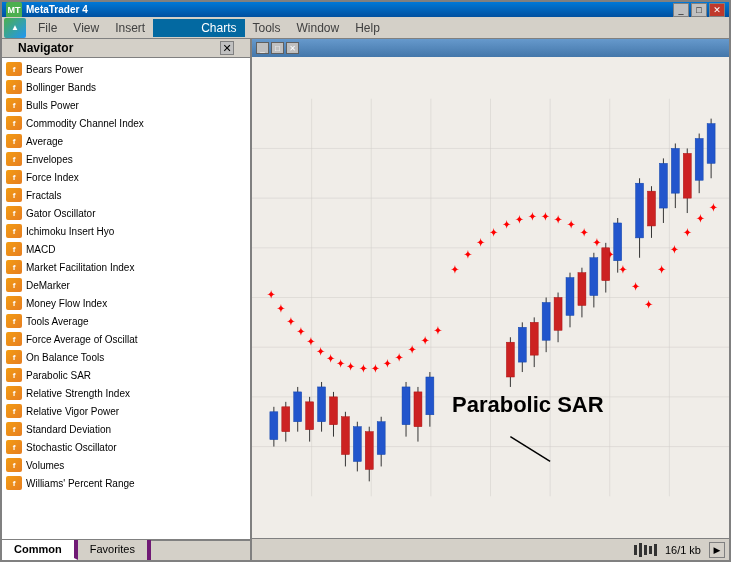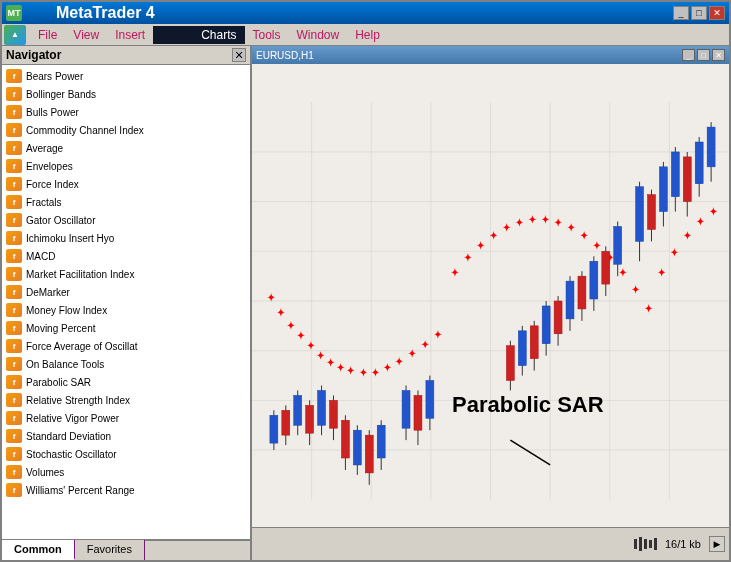--- a/index.html
+++ b/index.html
@@ -19,21 +19,21 @@
       height: 562px;
       background: #d4d0c8;
       border: 2px solid #808080;
       display: flex;
       flex-direction: column;
     }
 
     
     .titlebar {
       background: linear-gradient(to bottom, #0078d7, #0050a0);
-      height: 22px;
+      height: 15px;
       display: flex;
       align-items: center;
       padding: 0 4px;
       color: white;
       flex-shrink: 0;
     }
     .titlebar-icon {
       width: 16px;
       height: 16px;
       margin-right: 4px;
@@ -41,23 +41,22 @@
       border-radius: 2px;
       display: flex;
       align-items: center;
       justify-content: center;
       font-size: 9px;
       color: white;
       font-weight: bold;
     }
     .titlebar-title {
       flex: 1;
-      font-size: 16px;
+      font-size: 10px;
       font-weight: bold;
-      margin-left: 30px;
     }
     .titlebar-controls {
       display: flex;
       gap: 2px;
     }
     .titlebar-btn {
       width: 16px;
       height: 14px;
       background: #c0c0c0;
       border: 1px solid #808080;
@@ -93,24 +92,24 @@
       align-items: center;
       justify-content: center;
       font-size: 8px;
       color: white;
       font-weight: bold;
     }
     .menu-item {
       padding: 2px 8px;
       cursor: pointer;
       font-size: 12px;
-      color: #be185d;
+      color: #404040;
     }
     .menu-item.active {
-      background: #0f172a;
+      background: #0369a1;
       color: white;
       padding-left: 48px;
     }
 
     
     .content {
       display: flex;
       flex: 1;
       overflow: hidden;
     }
@@ -120,21 +119,21 @@
       width: 250px;
       flex-shrink: 0;
       background: white;
       border-right: 2px solid #808080;
       display: flex;
       flex-direction: column;
     }
     .navigator-header {
       background: #d4d0c8;
       border-bottom: 1px solid #808080;
-      padding: 2px 4px;
+      padding: 2px 16px;
       display: flex;
       align-items: center;
       justify-content: space-between;
     }
     .navigator-title {
       font-size: 12px;
       font-weight: bold;
     }
     .navigator-close {
       cursor: pointer;
@@ -185,21 +184,21 @@
     .navigator-tabs {
       display: flex;
       background: #d4d0c8;
       border-top: 1px solid #808080;
       flex-shrink: 0;
     }
     .nav-tab {
       padding: 3px 12px;
       font-size: 11px;
       cursor: pointer;
-      border-right: 1px solid #701a75;
+      border-right: 4px solid #701a75;
       background: #d4d0c8;
     }
     .nav-tab.active {
       background: white;
       border-bottom: 2px solid white;
       font-weight: bold;
     }
 
     
     .chart-area {
@@ -359,21 +358,21 @@
           <div class="nav-item">
             <div class="nav-item-icon">f</div>
             <span class="nav-item-label">DeMarker</span>
           </div>
           <div class="nav-item">
             <div class="nav-item-icon">f</div>
             <span class="nav-item-label">Money Flow Index</span>
           </div>
           <div class="nav-item">
             <div class="nav-item-icon">f</div>
-            <span class="nav-item-label">Moving Percent</span>
+            <span class="nav-item-label">Tools Average</span>
           </div>
           <div class="nav-item">
             <div class="nav-item-icon">f</div>
             <span class="nav-item-label">Force Average of Oscillat</span>
           </div>
           <div class="nav-item">
             <div class="nav-item-icon">f</div>
             <span class="nav-item-label">On Balance Tools</span>
           </div>
           <div class="nav-item">
@@ -409,21 +408,20 @@
       <div class="navigator-tabs">
         <div class="nav-tab active">Common</div>
         <div class="nav-tab">Favorites</div>
         <div style="flex:1;border-top:1px solid #808080;"></div>
       </div>
     </div>
 
     <div class="chart-area">
       <div class="chart-window">
         <div class="chart-inner-titlebar">
-          <span class="chart-inner-title">EURUSD,H1</span>
           <div class="chart-inner-controls">
             <div class="chart-inner-btn">_</div>
             <div class="chart-inner-btn">□</div>
             <div class="chart-inner-btn">✕</div>
           </div>
         </div>
         <div class="chart-canvas">
           <svg class="chart-svg" xmlns="http://www.w3.org/2000/svg" viewBox="0 0 480 400">
 
             <rect width="480" height="400" fill="#f0ede8"></rect>
@@ -578,21 +576,21 @@
             <rect x="458" y="25" width="8" height="40" fill="#2255cc" stroke="#1144aa" stroke-width="0.5"></rect>
 
             <line x1="260" y1="340" x2="300" y2="365" stroke="black" stroke-width="1.5"></line>
           </svg>
 
           
           <div class="sar-label">Parabolic SAR</div>
         </div>
       </div>
 
-      <div style="position:absolute;bottom:0;left:0;right:0;height:33px;background:#d4d0c8;border-top:1px solid #808080;display:flex;align-items:center;padding:0 4px;">
+      <div style="position:absolute;bottom:0;left:0;right:0;height:22px;background:#d4d0c8;border-top:1px solid #808080;display:flex;align-items:center;padding:0 4px;">
         <div style="flex:1;"></div>
         <div style="display:flex;align-items:center;gap:2px;margin-right:8px;">
           <div style="width:3px;height:10px;background:#333;"></div>
           <div style="width:3px;height:14px;background:#333;"></div>
           <div style="width:3px;height:10px;background:#333;"></div>
           <div style="width:3px;height:8px;background:#333;"></div>
           <div style="width:3px;height:12px;background:#333;"></div>
         </div>
         <div style="font-size:11px;margin-right:8px;">16/1 kb</div>
         <div style="width:16px;height:16px;background:#d4d0c8;border:1px solid #808080;display:flex;align-items:center;justify-content:center;font-size:9px;cursor:pointer;">▶</div>

